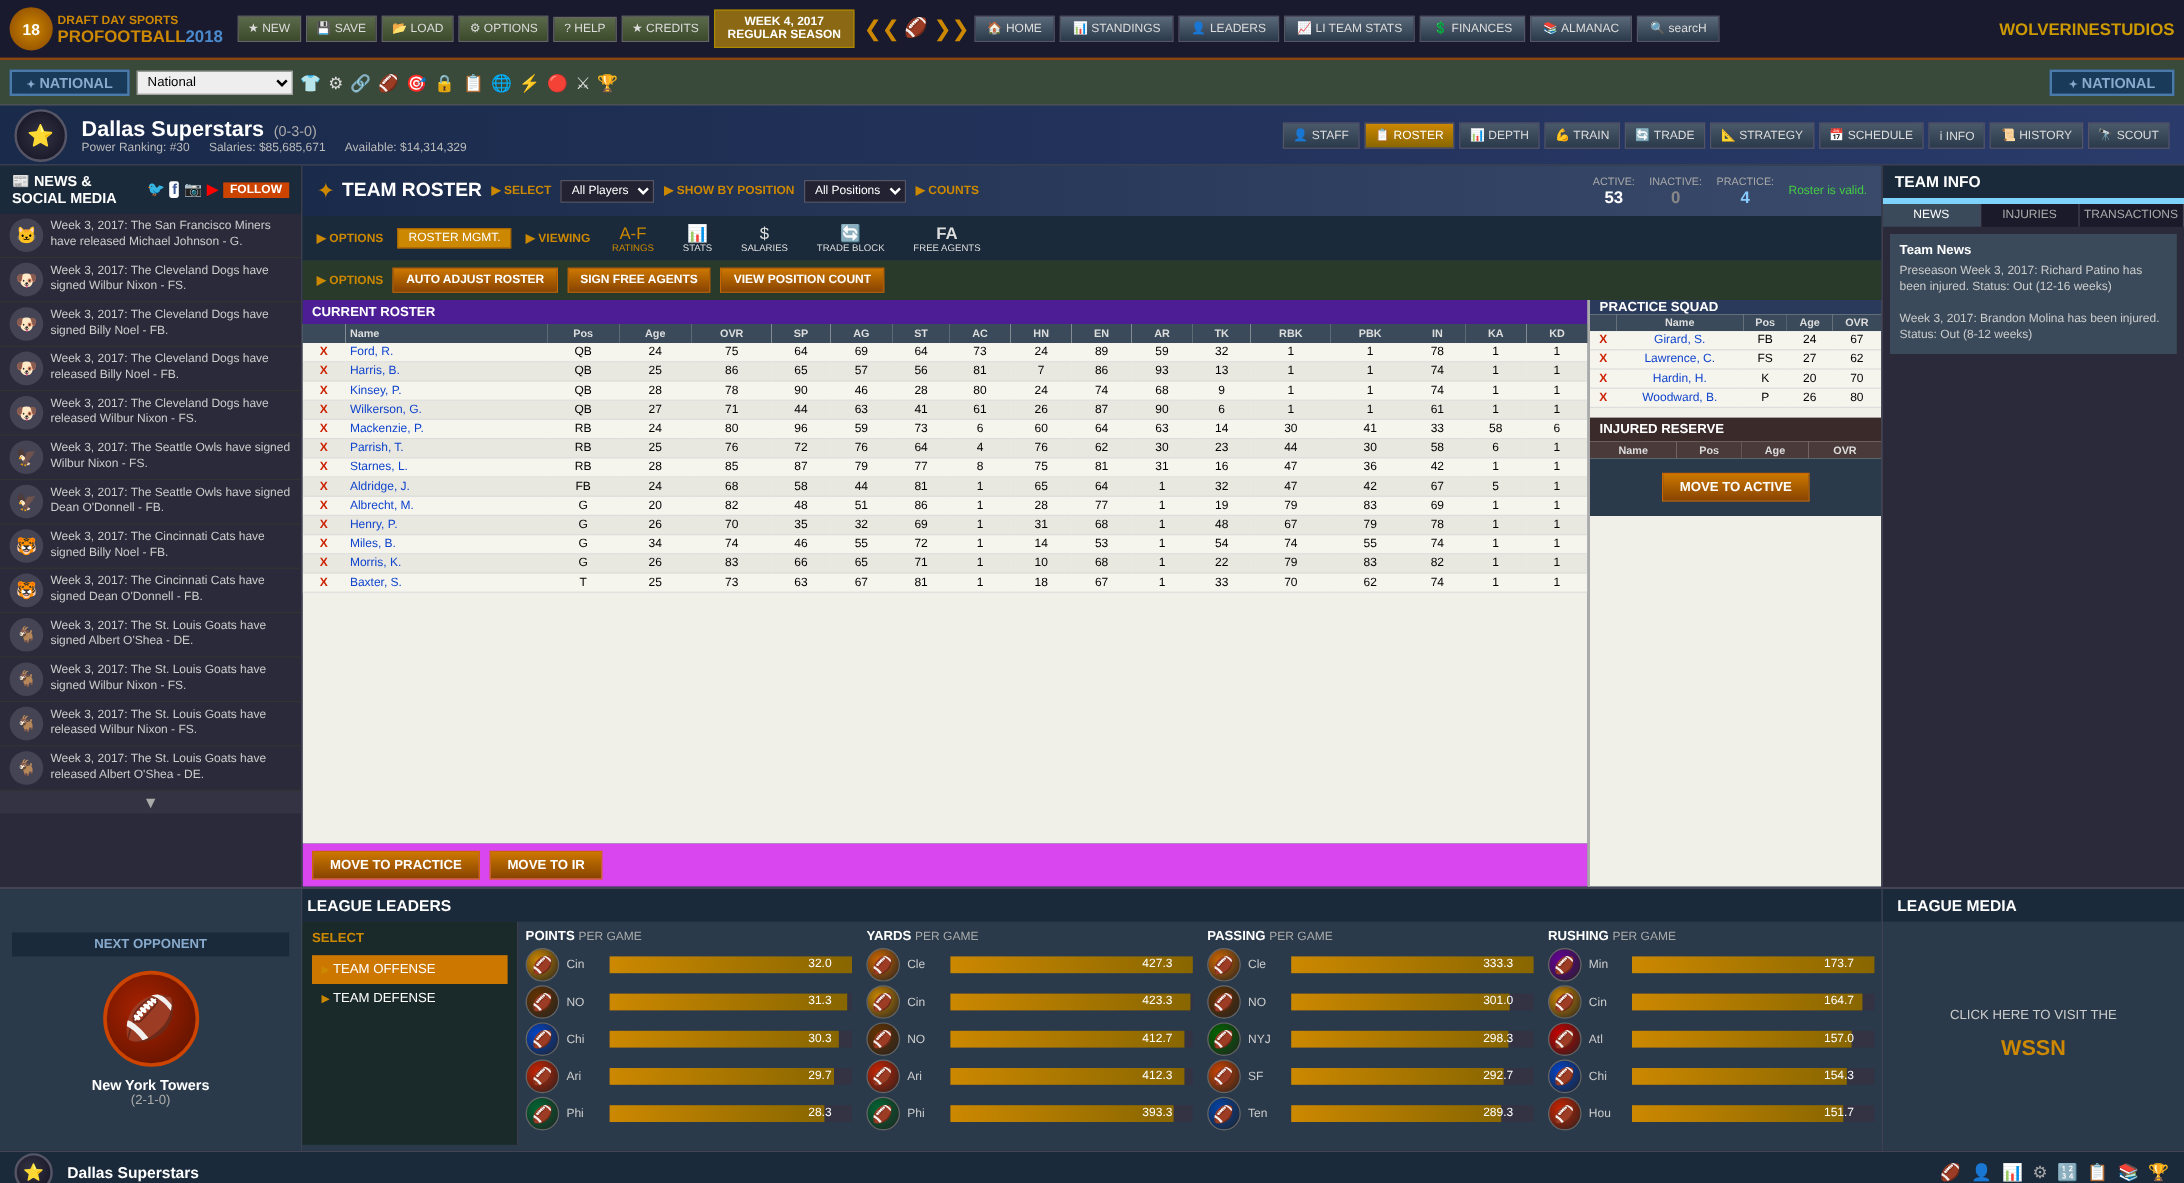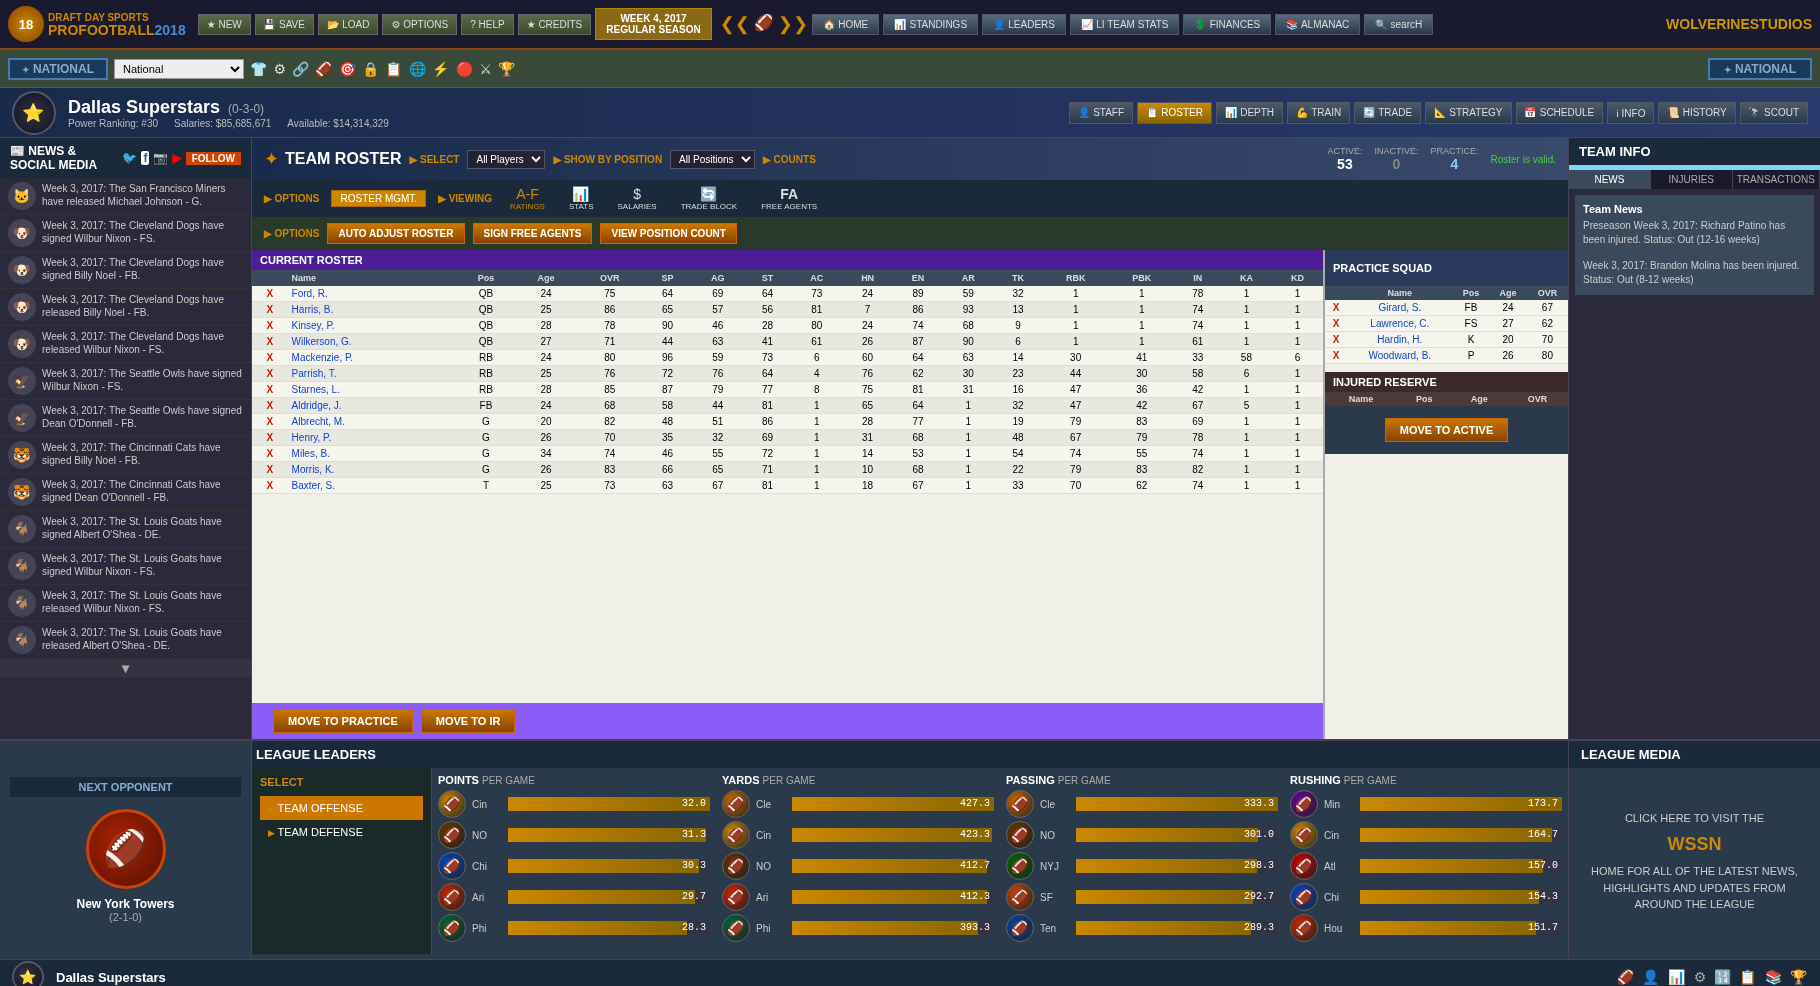--- a/index.html
+++ b/index.html
@@ -63,33 +63,33 @@
     .roster-table-wrap { flex: 1; overflow-y: auto; background: #f0f0e8; }
     .roster-section-header { background: #4c1d95; color: white; padding: 4px 8px; font-weight: bold; font-size: 11px; }
     .roster-table { width: 100%; border-collapse: collapse; font-size: 10px; }
     .roster-table th { background: #3a4a5a; color: #ddd; padding: 3px 4px; text-align: center; font-size: 9px; position: sticky; top: 0; z-index: 1; }
     .roster-table th.name-col { text-align: left; }
     .roster-table td { padding: 2px 4px; text-align: center; border-bottom: 1px solid #ddd; background: #f5f5ee; }
     .roster-table td.name-col { text-align: left; }
     .roster-table tr:nth-child(even) td { background: #e8e8e0; }
     .roster-table td a { color: #1144cc; text-decoration: none; }
     .x-btn { color: #cc2200; font-weight: bold; cursor: pointer; }
-    .bottom-btns { background: #8b5cf6; padding: 6px 21px; display: flex; gap: 8px; }
+    .bottom-btns { background: #d946ef; padding: 6px 8px; display: flex; gap: 8px; }
     .move-btn { background: linear-gradient(to bottom, #cc7700, #884400); color: white; border: 1px solid #cc6600; padding: 5px 14px; font-size: 11px; font-weight: bold; cursor: pointer; text-transform: uppercase; }
 
     
     .right-sidebar { width: 252px; background: #2a2a3a; border-left: 1px solid #445; flex-shrink: 0; overflow-y: auto; }
     .right-sidebar-header { background: #1a2a3a; color: white; padding: 6px 10px; font-weight: bold; font-size: 13px; border-bottom: 5px solid #7dd3fc; }
     .right-tabs { display: flex; background: #1a1a2a; }
     .right-tab { flex: 1; padding: 4px; text-align: center; color: #aaa; font-size: 10px; cursor: pointer; border-right: 1px solid #445; }
     .right-tab.active { background: #3a4a5a; color: white; }
     .team-news-area { background: #3a4a5a; margin: 6px; padding: 8px; }
     .team-news-title { color: white; font-size: 11px; font-weight: bold; margin-bottom: 4px; }
     .team-news-text { color: #ccc; font-size: 10px; line-height: 1.4; }
-    .practice-header { background: #2a3a5a; color: white; padding: 12px 8px; font-weight: bold; font-size: 11px; }
+    .practice-header { background: #2a3a5a; color: white; padding: 0 8px; font-weight: bold; font-size: 11px; }
     .practice-table { width: 100%; border-collapse: collapse; font-size: 10px; }
     .practice-table th { background: #3a4a5a; color: #ddd; padding: 2px 4px; text-align: center; font-size: 9px; }
     .practice-table td { padding: 2px 4px; text-align: center; background: #f5f5ee; border-bottom: 1px solid #ddd; }
     .practice-table td a { color: #1144cc; text-decoration: none; }
     .ir-section { margin-top: 8px; }
     .ir-header { background: #3a2a2a; color: white; padding: 4px 8px; font-weight: bold; font-size: 11px; }
     .ir-table { width: 100%; border-collapse: collapse; font-size: 10px; }
     .ir-table th { background: #4a3a3a; color: #ddd; padding: 2px 4px; text-align: center; font-size: 9px; }
     .move-active-right { background: linear-gradient(to bottom, #cc7700, #884400); color: white; border: 1px solid #cc6600; padding: 5px 14px; font-size: 11px; font-weight: bold; cursor: pointer; text-transform: uppercase; margin: 6px auto; display: block; }
 
@@ -108,21 +108,21 @@
     .leaders-select-item.active { background: #cc7700; color: white; }
     .leaders-select-item::before { content: '▶ '; color: #cc8800; font-size: 9px; }
     .leaders-col { flex: 1; padding: 6px; }
     .leaders-col-title { color: white; font-size: 11px; font-weight: bold; margin-bottom: 4px; }
     .leaders-col-title span { color: #aaa; font-size: 10px; font-weight: normal; }
     .leader-row { display: flex; align-items: center; gap: 6px; margin-bottom: 3px; }
     .leader-helmet { width: 28px; height: 28px; border-radius: 50%; border: 1px solid #666; display: flex; align-items: center; justify-content: center; font-size: 14px; }
     .leader-team { color: #ccc; font-size: 10px; width: 30px; }
     .leader-bar-wrap { flex: 1; background: #334; height: 14px; position: relative; }
     .leader-bar { height: 14px; background: linear-gradient(to right, #cc8800, #886600); }
-    .leader-val { color: white; font-size: 10px; position: absolute; right: 4px; top: 0; line-height: 14px; font-family: Liberation Mono, monospace; }
+    .leader-val { color: white; font-size: 10px; position: absolute; right: 17px; top: 0; line-height: 14px; }
 
     .bottom-right { width: 252px; background: #2a3a4a; border-left: 1px solid #445; flex-shrink: 0; }
     .league-media-header { background: #1a2a3a; color: white; padding: 6px 12px; font-weight: bold; font-size: 13px; }
     .media-content { display: flex; flex-direction: column; align-items: center; justify-content: center; height: calc(220px - 34px); gap: 8px; padding: 10px; text-align: center; }
     .media-text { color: #ccc; font-size: 11px; line-height: 1.5; }
     .wssn-logo { color: #cc8800; font-size: 18px; font-weight: bold; }
 
     
     .footer { height: 35px; background: #1a2a3a; display: flex; align-items: center; padding: 0 12px; gap: 12px; border-top: 1px solid #445; }
     .footer-logo { width: 32px; height: 32px; background: radial-gradient(circle at 40% 40%, #334, #112); border-radius: 50%; border: 2px solid #556; display: flex; align-items: center; justify-content: center; font-size: 14px; }
@@ -948,21 +948,20 @@
           </div>
       </div>
     </div>
   </div>
 
   <div class="bottom-right">
     <div class="league-media-header">LEAGUE MEDIA</div>
     <div class="media-content">
       <div class="media-text">CLICK HERE TO VISIT THE</div>
       <div class="wssn-logo">WSSN</div>
-      <div class="media-text">HOME FOR ALL OF THE LATEST NEWS, HIGHLIGHTS AND UPDATES FROM AROUND THE LEAGUE</div>
     </div>
   </div>
 </div>
 
 <div class="footer">
   <div class="footer-logo">⭐</div>
   <div class="footer-team">Dallas Superstars</div>
   <div class="footer-icons">
     <span class="footer-icon">🏈</span>
     <span class="footer-icon">👤</span>

